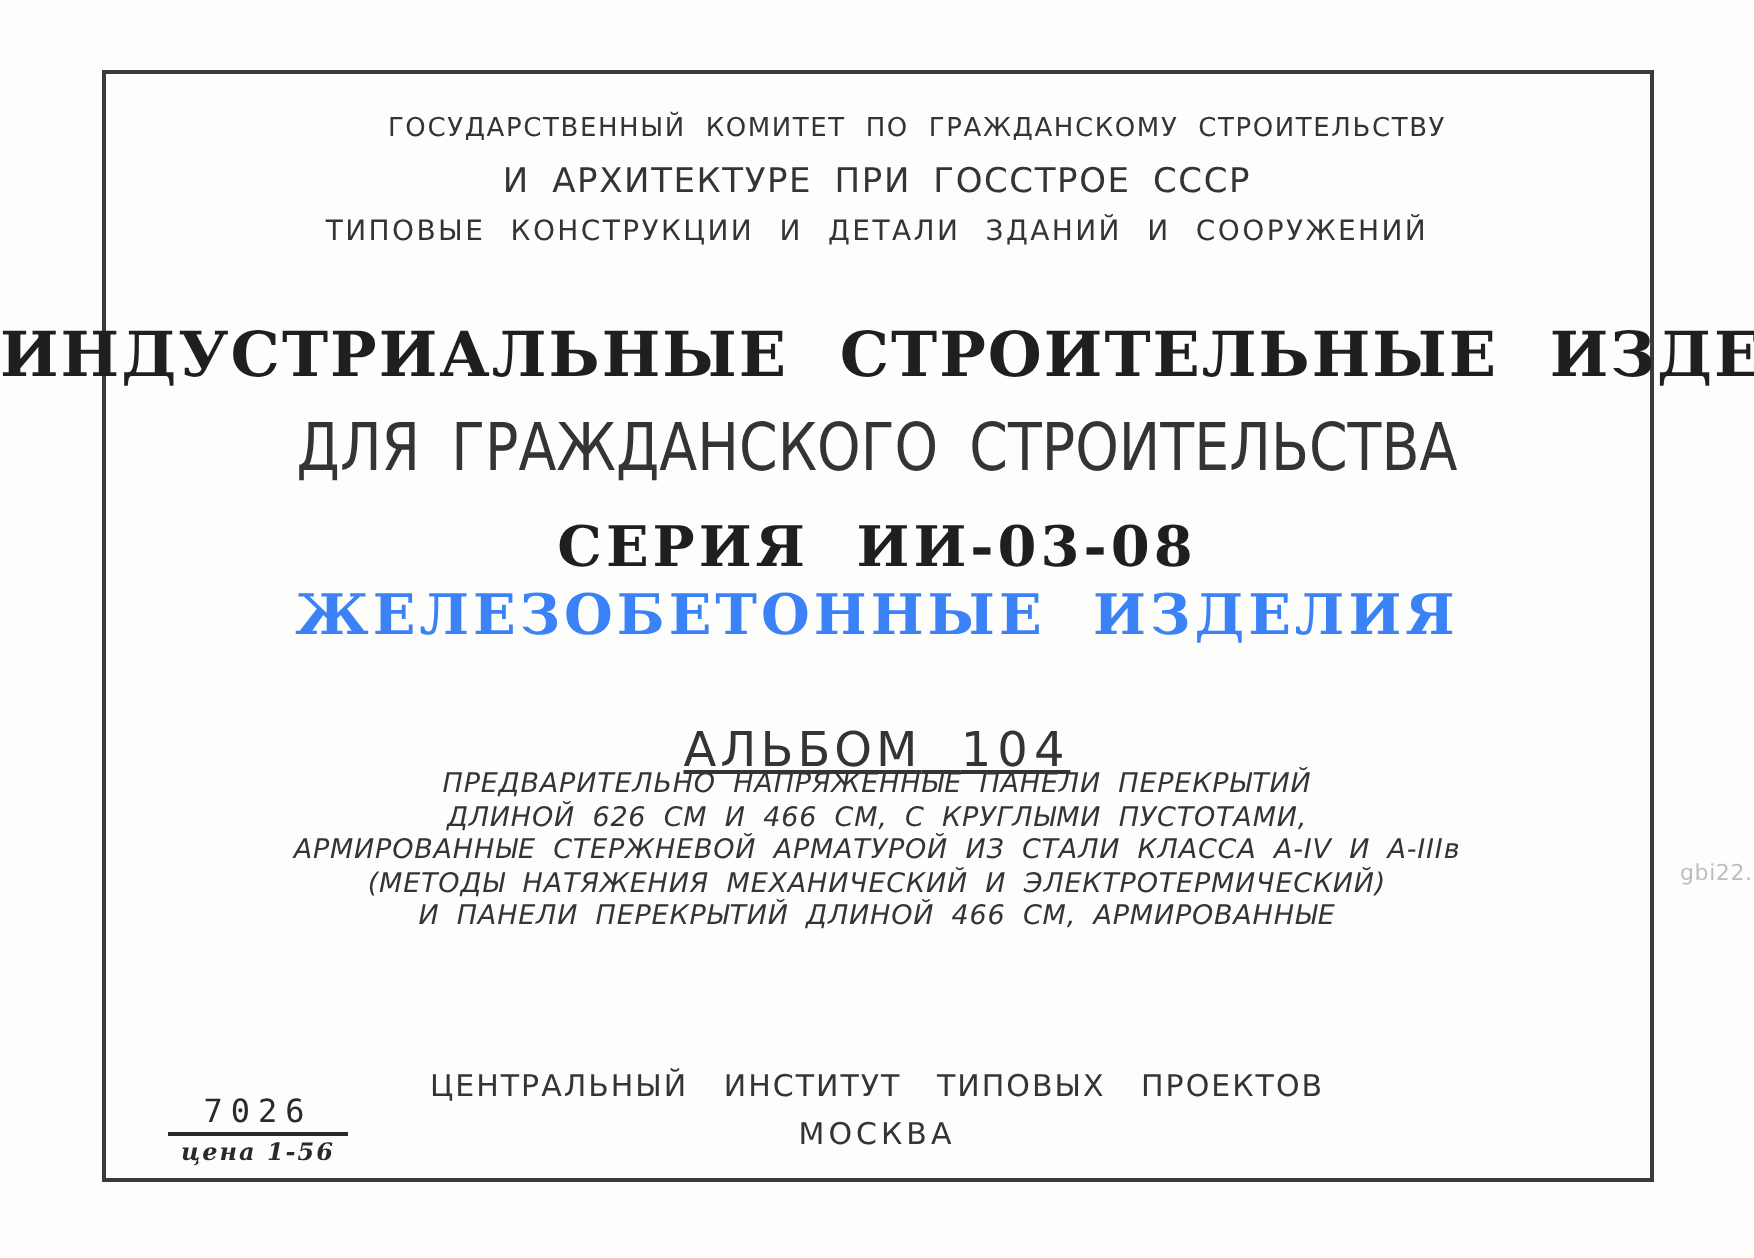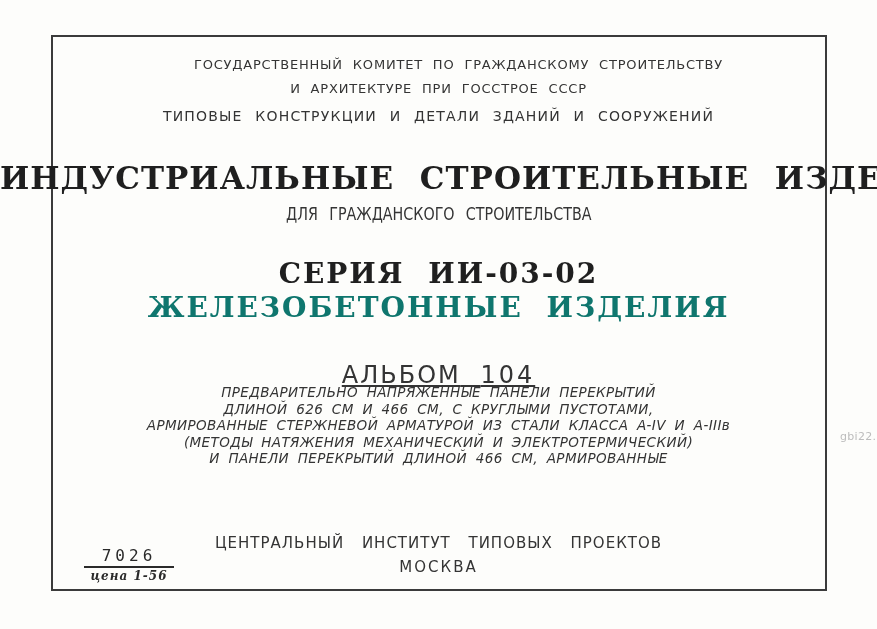--- a/index.html
+++ b/index.html
@@ -21,38 +21,38 @@
   .cline {
     position: absolute; left: 0; right: 0;
     text-align: center; white-space: nowrap;
   }
   .hand {
     font-family: "DejaVu Sans", "Liberation Sans", sans-serif;
     letter-spacing: 0.8px; word-spacing: 5px;
     color: #343434;
   }
   .org-line   { top: 57px; font-size: 13px; padding-left: 40px; }
-  .org-line2  { top: 81px; font-size: 13px; }
+  .org-line2  { top: 81px; font-size: 17px; }
   .program    { top: 108px; font-size: 14px; letter-spacing: 1.2px; word-spacing: 7px; }
   .title-main {
     top: 160px; font-size: 31px; font-weight: bold;
     font-family: "DejaVu Serif", "Liberation Serif", serif;
     letter-spacing: 1px; word-spacing: 14px; color: #1f1f1f;
   }
-  .title-sub  { top: 204px; font-size: 17px; letter-spacing: 0; word-spacing: 8px; }
+  .title-sub  { top: 204px; font-size: 33px; letter-spacing: 0; word-spacing: 8px; }
   .title-sub .squeeze { display: inline-block; transform: scaleX(0.84); transform-origin: center; }
   .series-line1 {
     top: 257px; font-size: 28px; font-weight: bold;
     font-family: "DejaVu Serif", "Liberation Serif", serif;
     letter-spacing: 2px; word-spacing: 12px; color: #1f1f1f;
   }
   .series-line2 {
     top: 291px; font-size: 28px; font-weight: bold;
     font-family: "DejaVu Serif", "Liberation Serif", serif;
-    letter-spacing: 2px; word-spacing: 12px; color: #0f766e;
+    letter-spacing: 2px; word-spacing: 12px; color: #3b82f6;
   }
   .album { top: 361px; font-size: 24px; letter-spacing: 2px; word-spacing: 10px; text-decoration: underline; }
   .album .album-num { letter-spacing: 3px; }
   .description {
     position: absolute; left: 0; right: 0; top: 384px;
     text-align: center; font-size: 13.5px; line-height: 16.6px;
     letter-spacing: 0.4px; word-spacing: 4px; color: #343434;
   }
   .description div { white-space: nowrap; font-style: italic; }
   .institute { top: 534px; font-size: 15px; letter-spacing: 1px; word-spacing: 12px; }
@@ -88,21 +88,21 @@
   <div class="cline hand org-line2">И АРХИТЕКТУРЕ ПРИ ГОССТРОЕ СССР</div>
 
   <div class="cline hand program">ТИПОВЫЕ КОНСТРУКЦИИ И ДЕТАЛИ ЗДАНИЙ И СООРУЖЕНИЙ</div>
 
   <div class="cline title-main">ИНДУСТРИАЛЬНЫЕ СТРОИТЕЛЬНЫЕ ИЗДЕЛИЯ</div>
 
   <div class="cline hand title-sub">
     <span class="squeeze">ДЛЯ ГРАЖДАНСКОГО СТРОИТЕЛЬСТВА</span>
   </div>
 
-  <div class="cline series-line1">СЕРИЯ ИИ-03-02</div>
+  <div class="cline series-line1">СЕРИЯ ИИ-03-08</div>
 
   <div class="cline series-line2">ЖЕЛЕЗОБЕТОННЫЕ ИЗДЕЛИЯ</div>
 
   <div class="cline hand album">
     <span>АЛЬБОМ</span>
     <span class="album-num">104</span>
   </div>
 
   <div class="description hand">
     <div>ПРЕДВАРИТЕЛЬНО НАПРЯЖЕННЫЕ ПАНЕЛИ ПЕРЕКРЫТИЙ</div>

